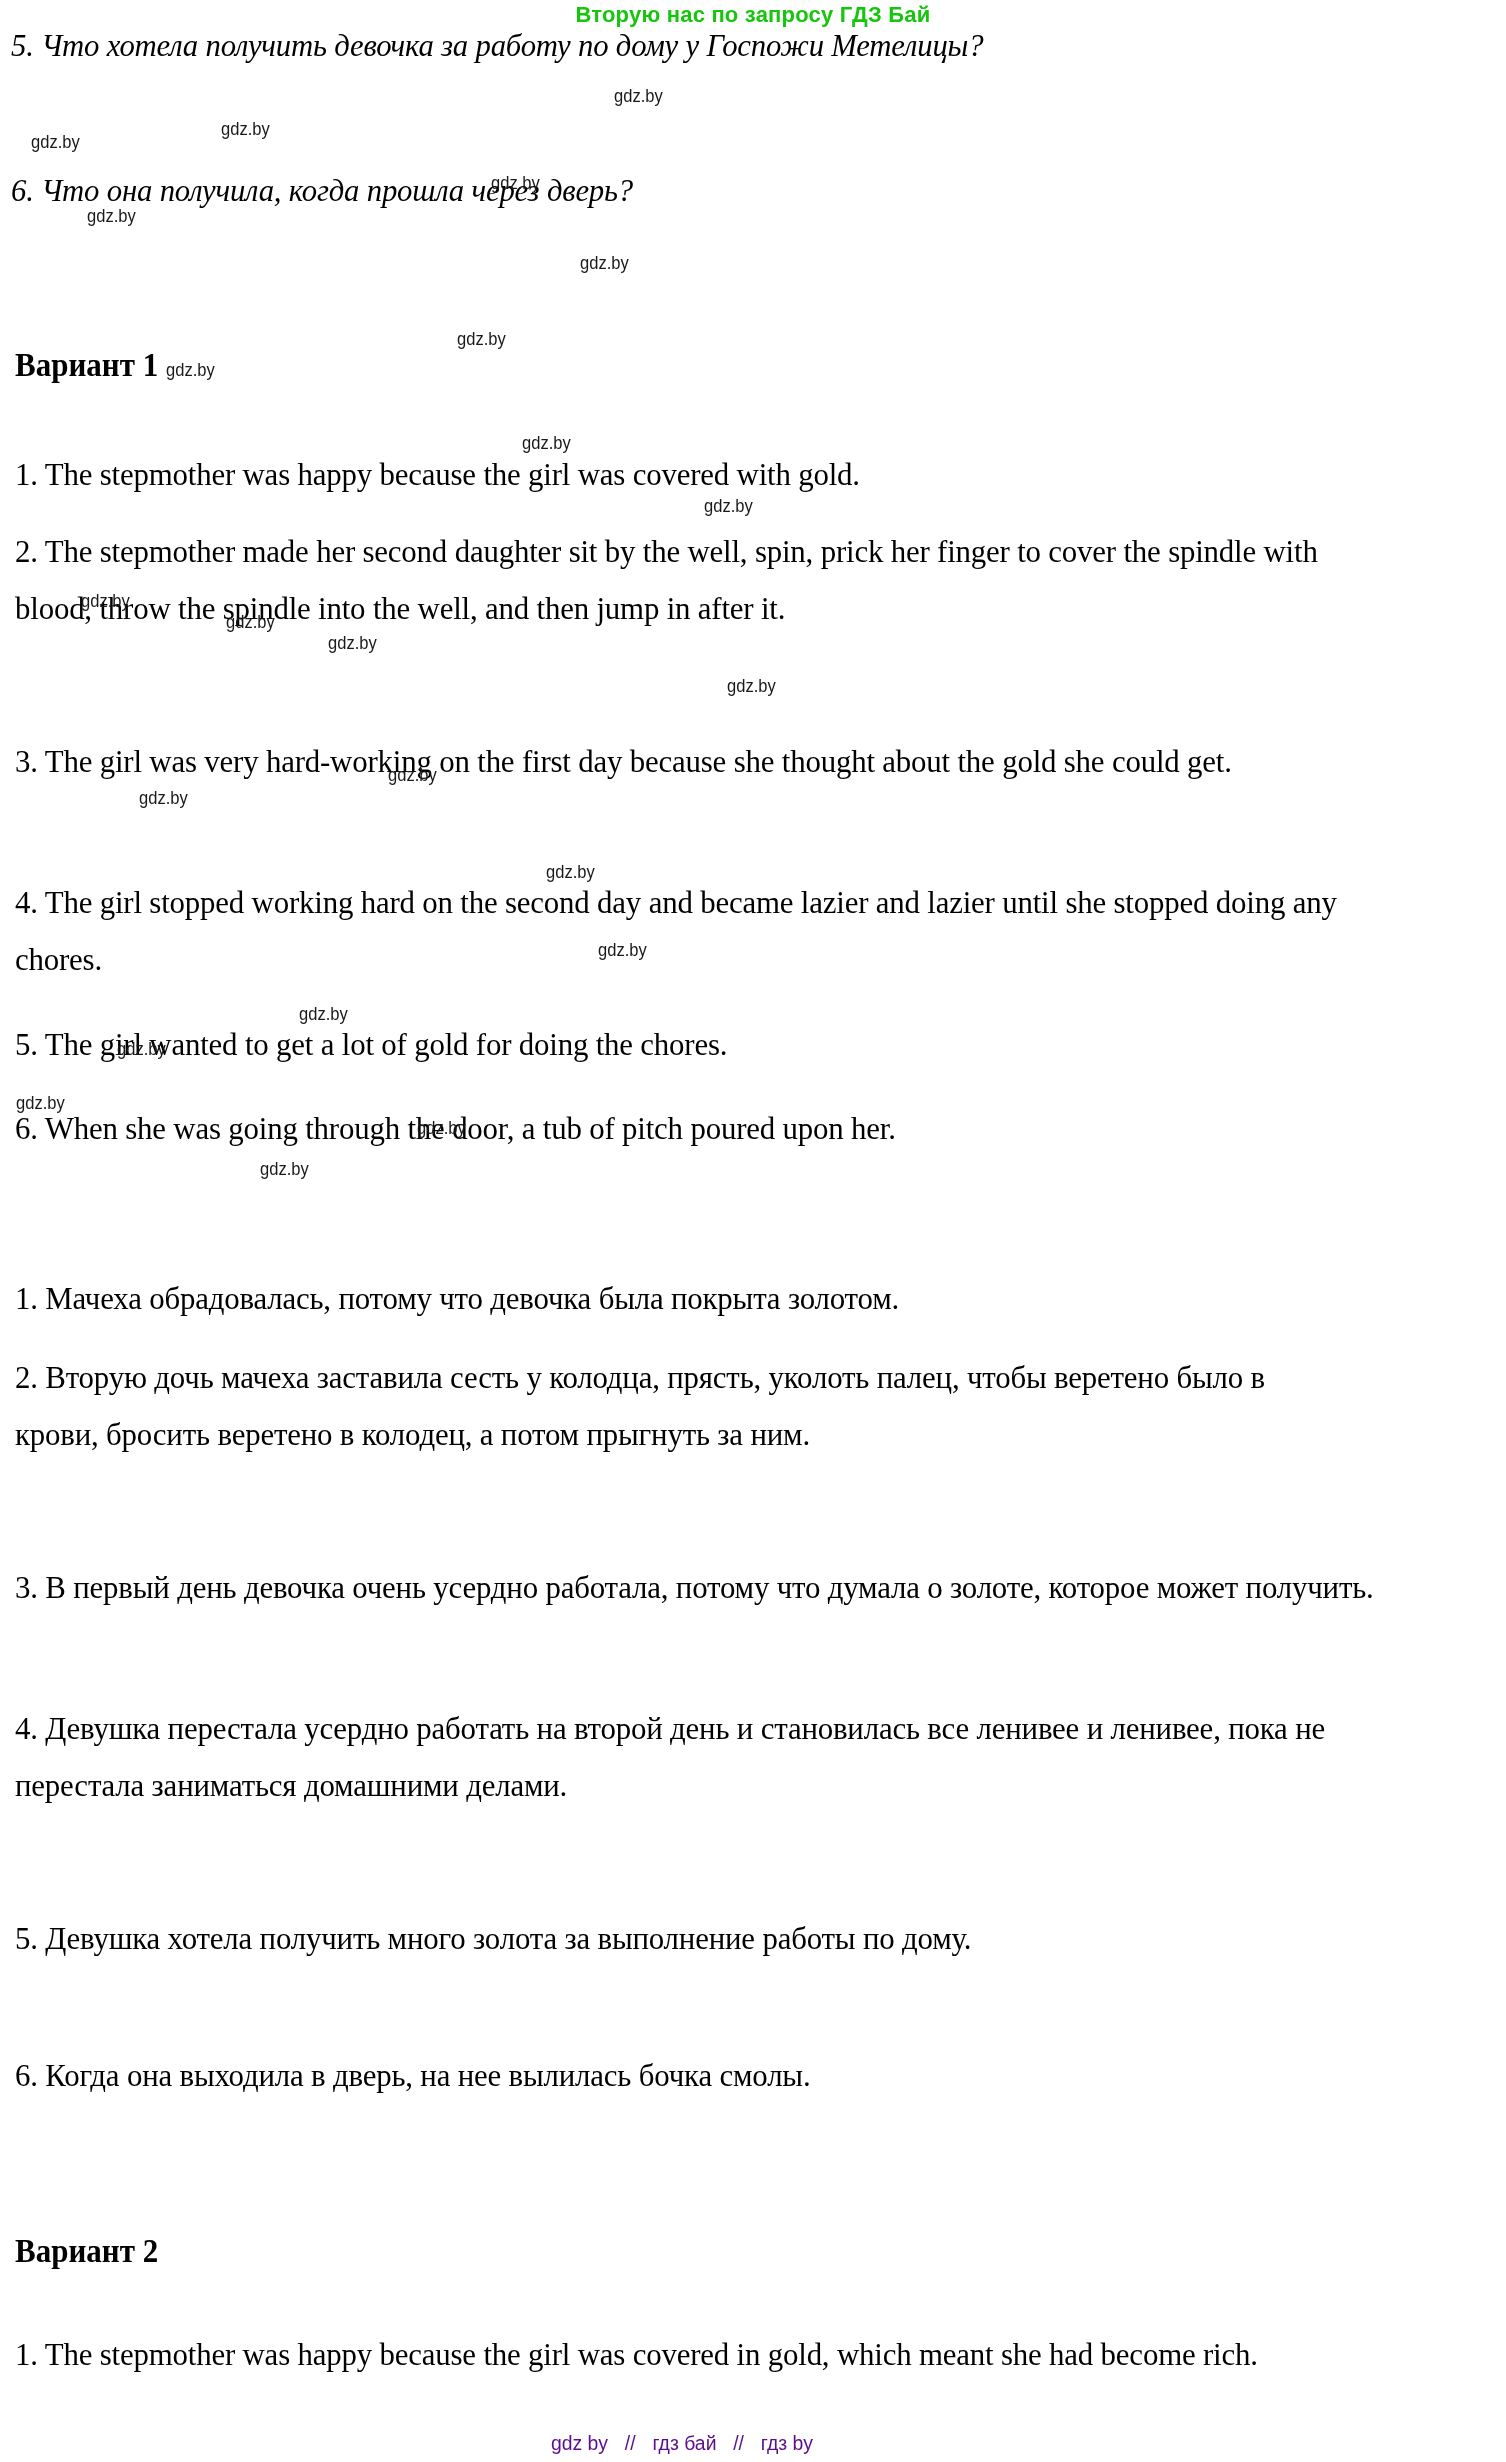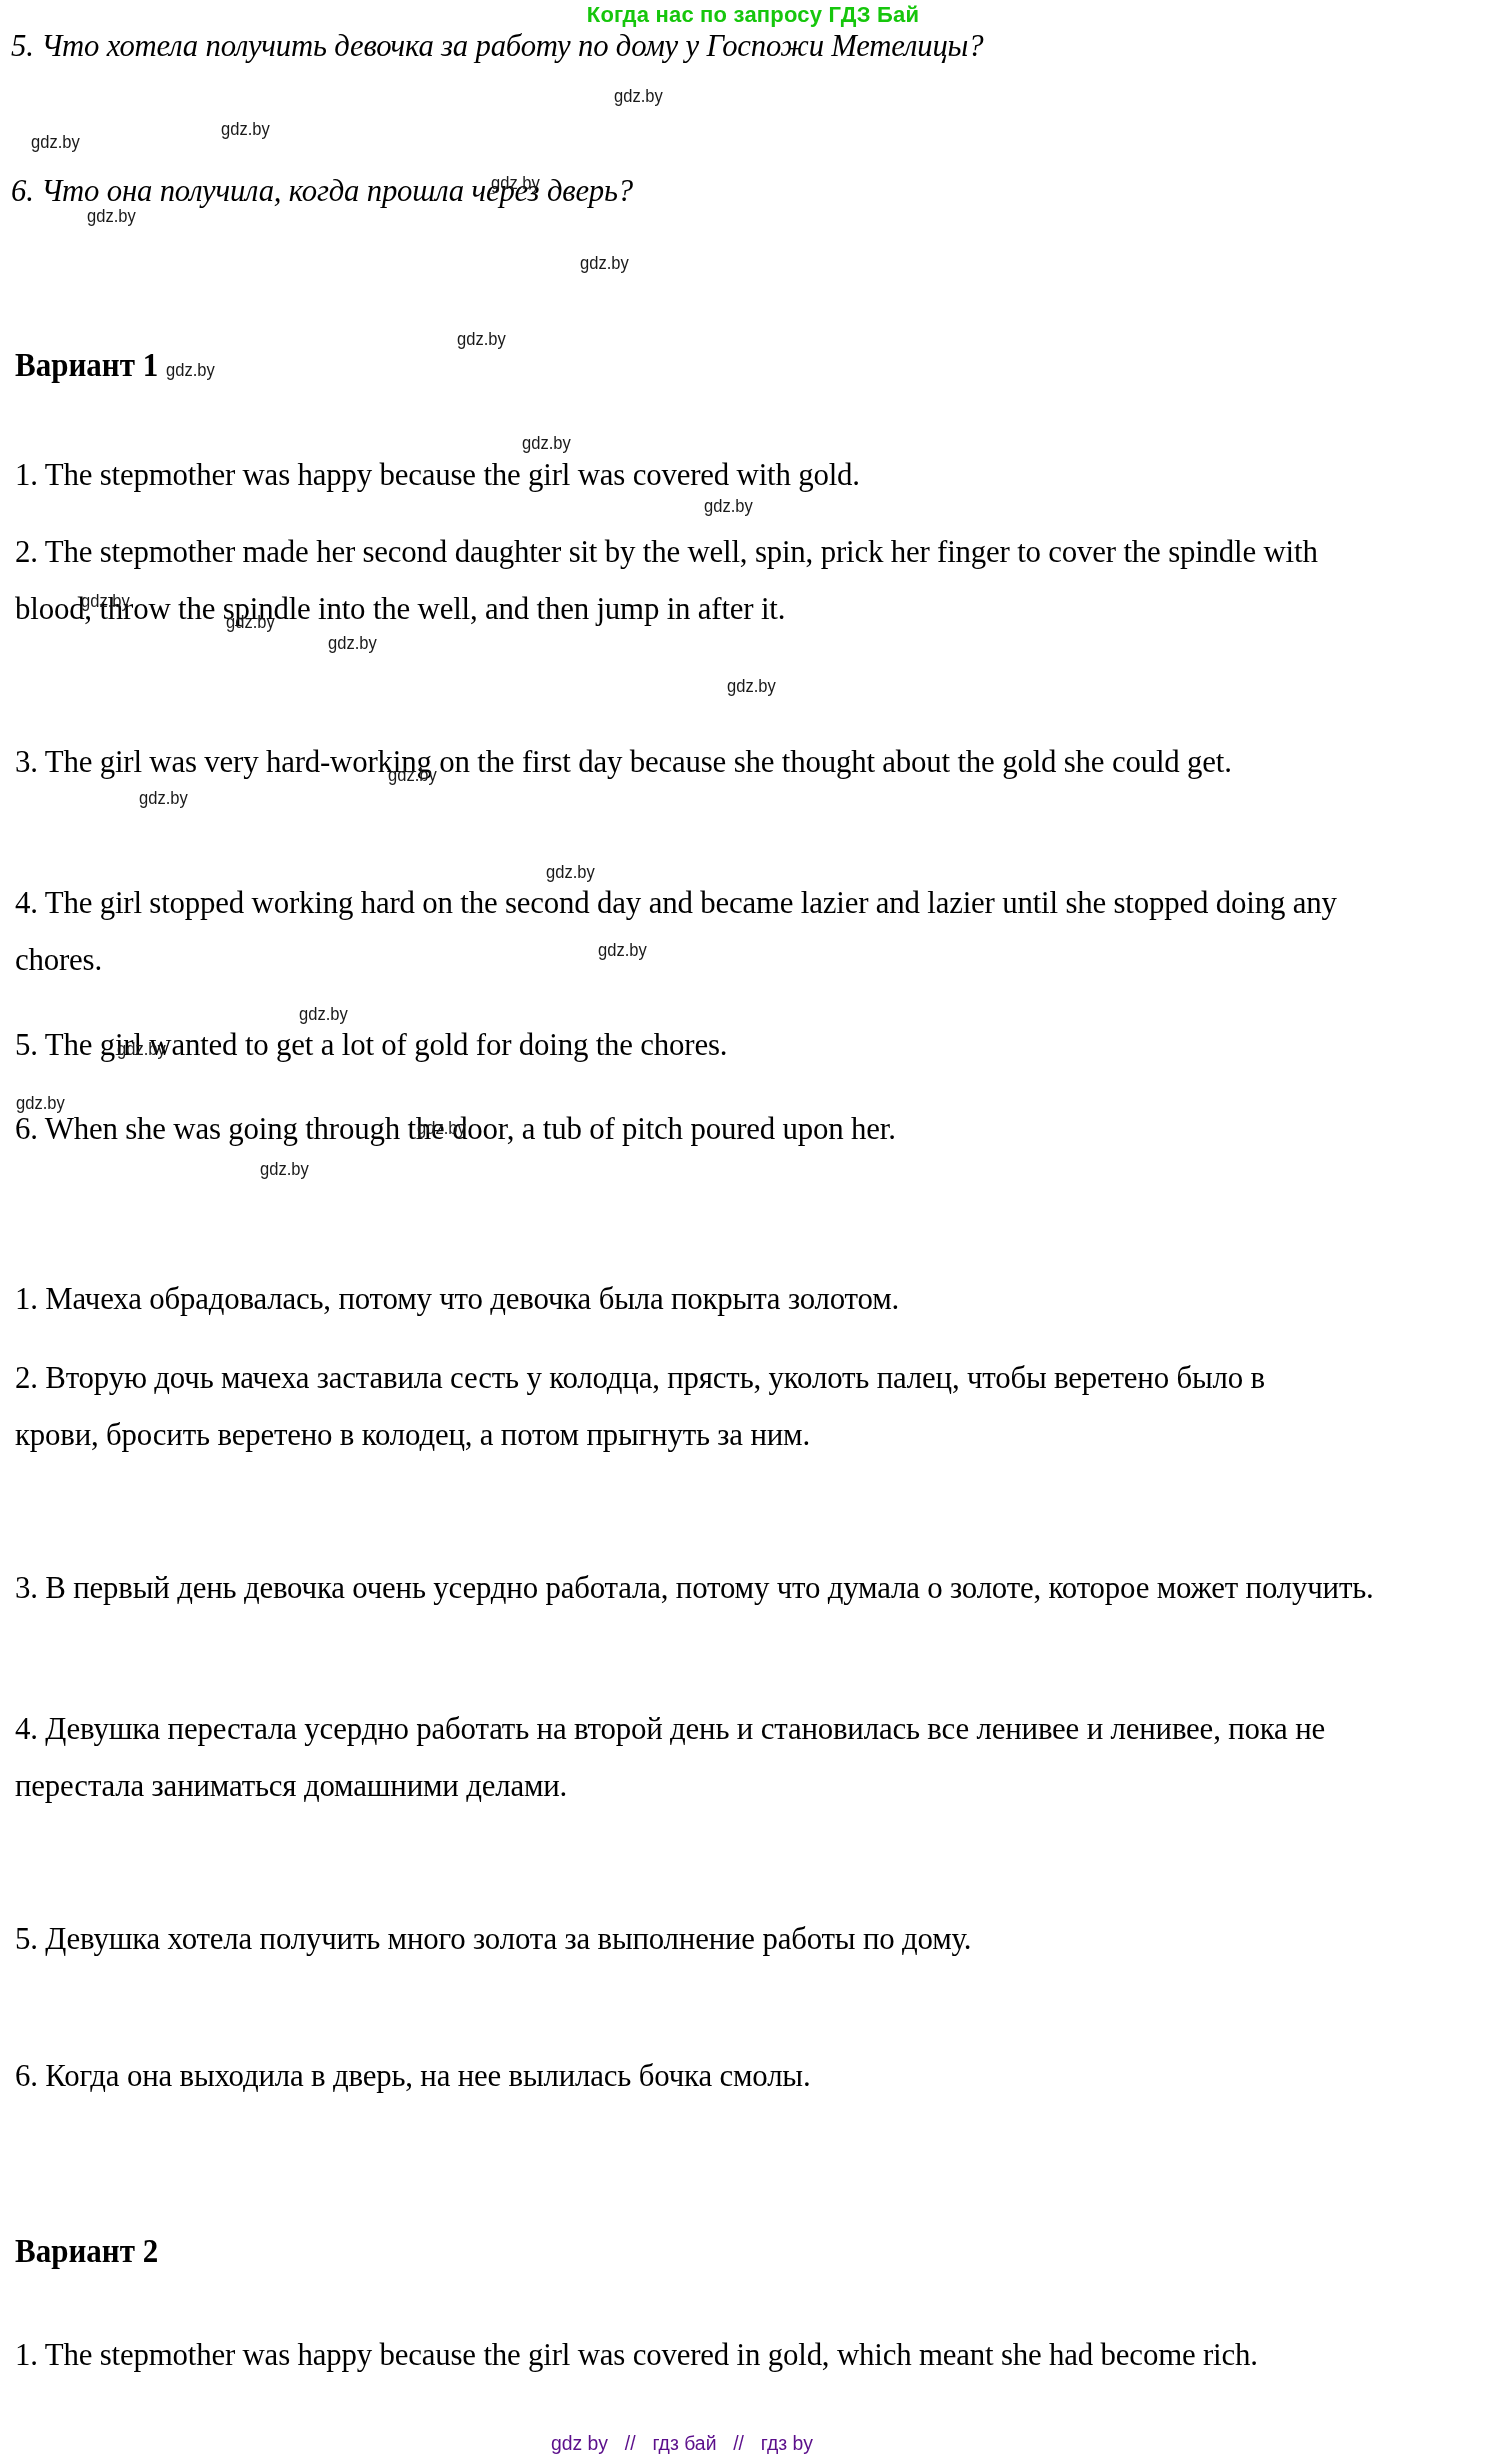--- a/index.html
+++ b/index.html
@@ -88,21 +88,21 @@
     color: #5b0f8b;
     white-space: nowrap;
   }
   .footlinks .sep { color: #5b0f8b; }
 </style>
 </head>
 <body>
 
 <div id="page">
 
-  <div class="promo">Когда нас по запросу ГДЗ Бай</div>
+  <div class="promo">Вторую нас по запросу ГДЗ Бай</div>
 
   <div class="block q-italic" style="left:11.3px; top:14.5px; width:1308px;">5. Что хотела получить девочка за работу по дому у Госпожи Метелицы?</div>
 
   <div class="block q-italic" style="left:11.3px; top:160px; width:1308px;">6. Что она получила, когда прошла через дверь?</div>
 
   <div class="block variant" style="left:14.5px; top:347px;">Вариант 1</div>
 
   <div class="block body-line" style="left:14.5px; top:446px; width:1454px;">1. The stepmother was happy because the girl was covered with gold.</div>
 
   <div class="block body-line" style="left:14.5px; top:523px; width:1421px;">2. The stepmother made her second daughter sit by the well, spin, prick her finger to cover the spindle with blood, throw the spindle into the well, and then jump in after it.</div>

